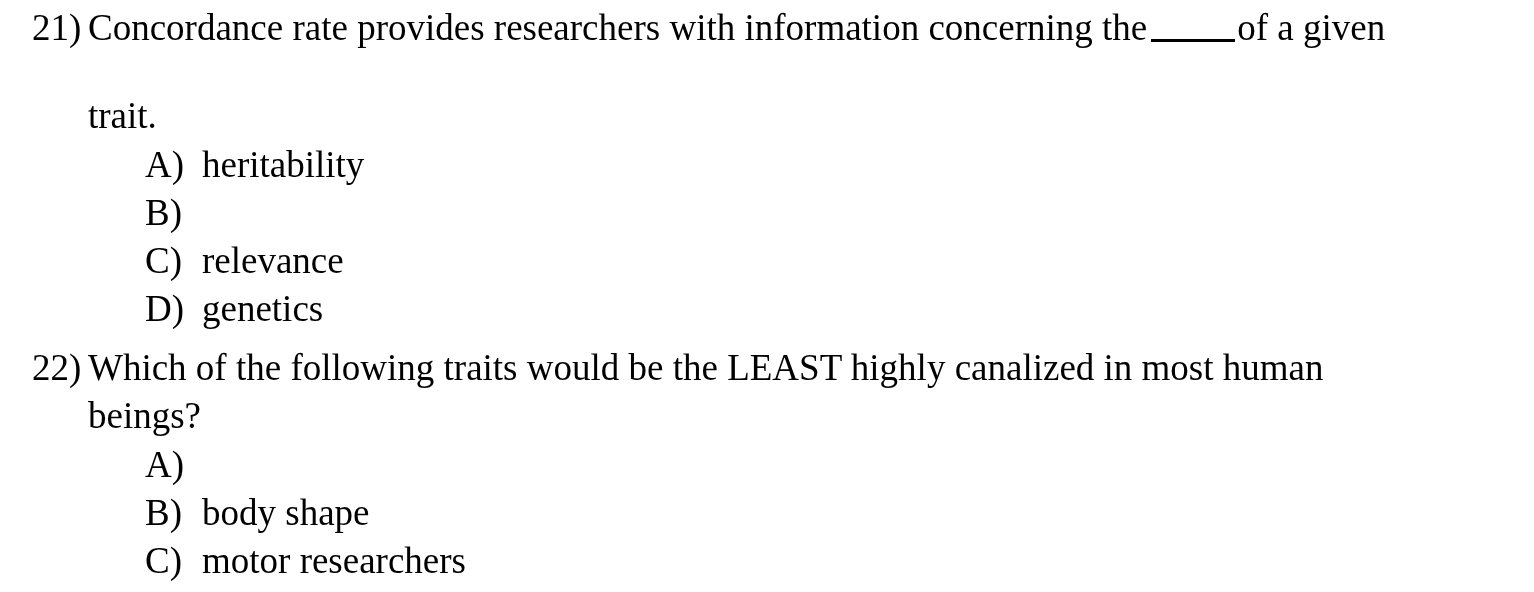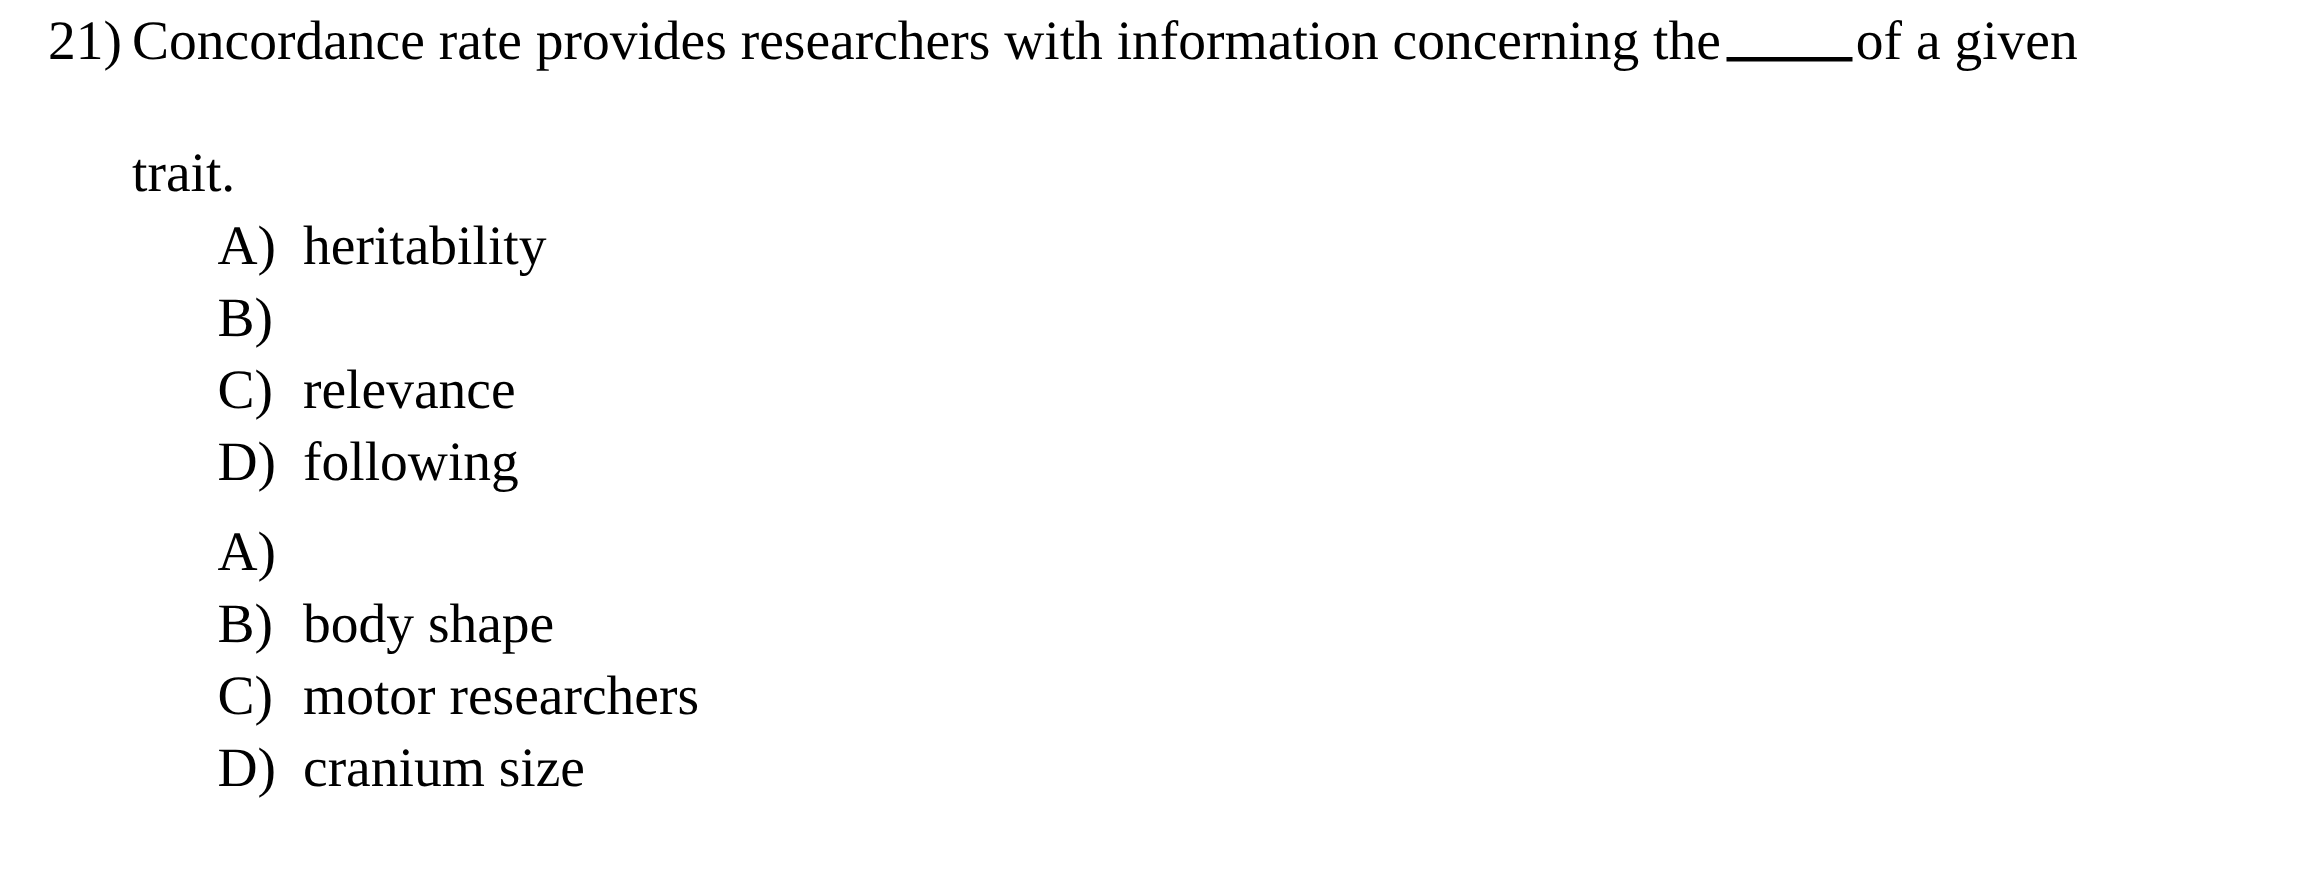--- a/index.html
+++ b/index.html
@@ -103,27 +103,29 @@
       </div>
       <div class="option-row">
         <span class="option-letter">B)</span>
       </div>
       <div class="option-row">
         <span class="option-letter">C)</span>
         <span class="option-text">relevance</span>
       </div>
       <div class="option-row">
         <span class="option-letter">D)</span>
-        <span class="option-text">following</span>
+        <span class="option-text">genetics</span>
       </div>
     </div>
   </div>
 
   <div class="question-block" id="q22-block">
     <div class="stem">
+      <span class="stem-number">22)</span>
+      <span class="stem-text">Which of the following traits would be the LEAST highly canalized in most human beings?</span>
     </div>
     <div class="options">
       <div class="option-row">
         <span class="option-letter">A)</span>
       </div>
       <div class="option-row">
         <span class="option-letter">B)</span>
         <span class="option-text">body shape</span>
       </div>
       <div class="option-row">

